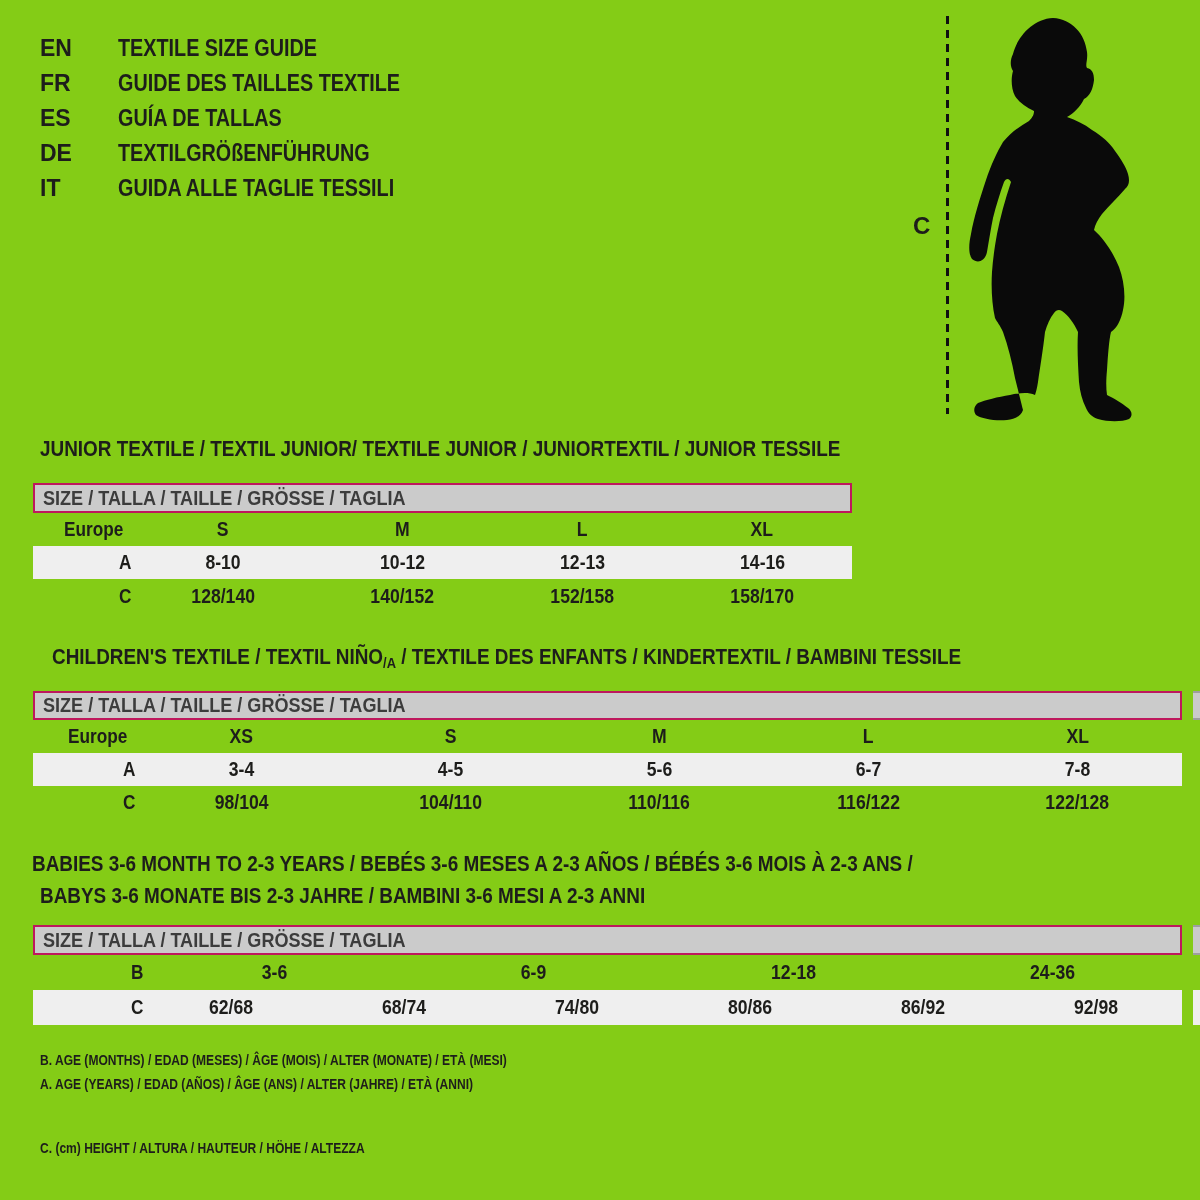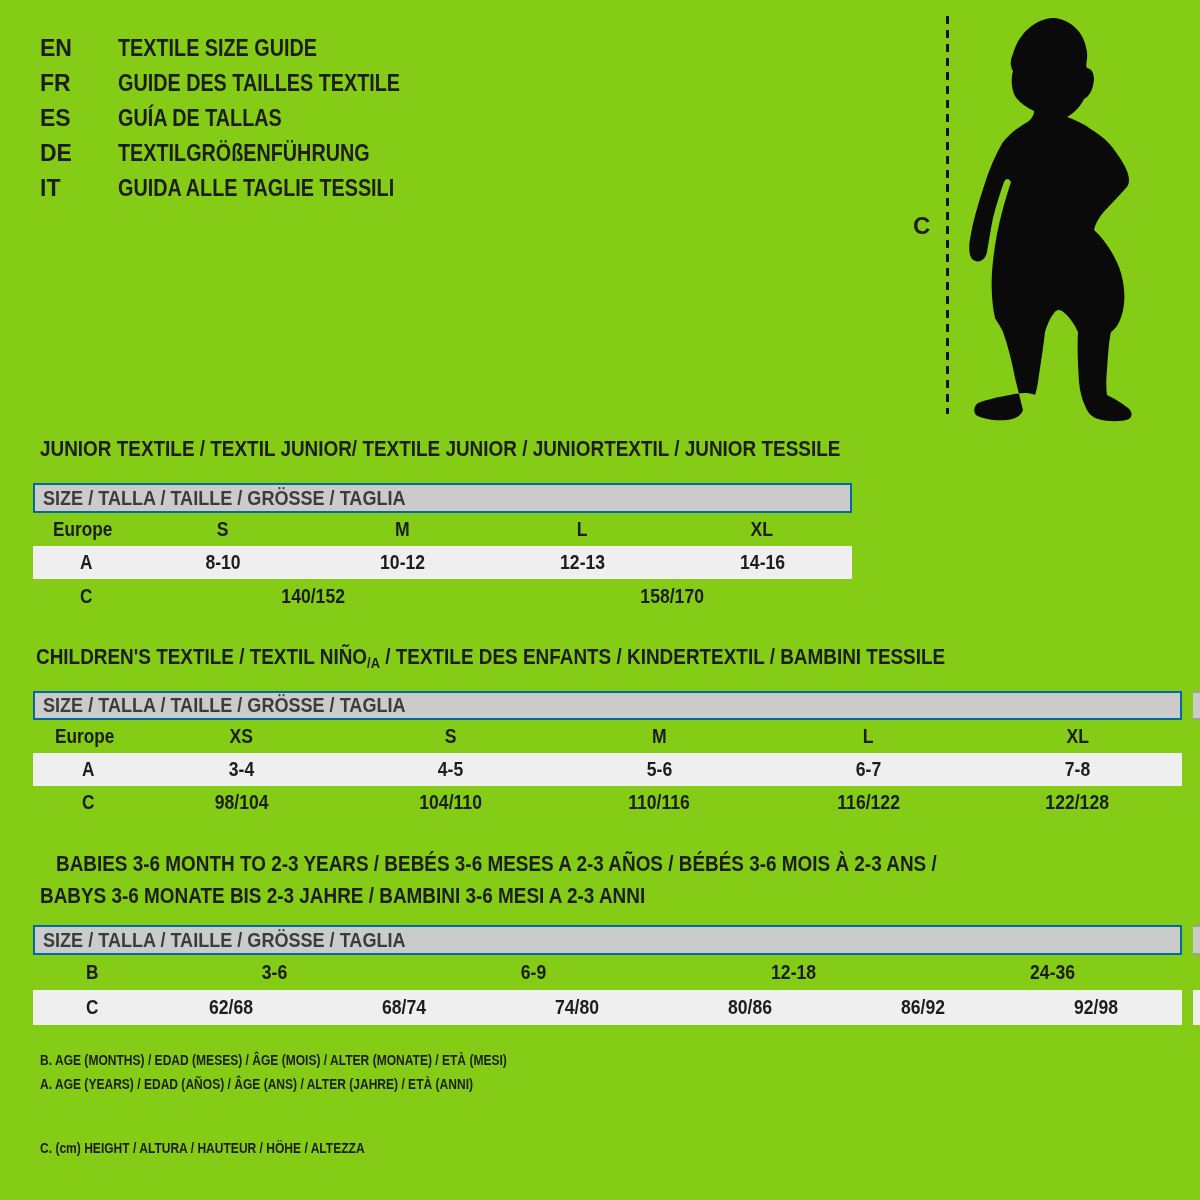--- a/index.html
+++ b/index.html
@@ -15,25 +15,25 @@
   
   .lang-row { display:flex; height:35px; line-height:35px; font-size:23px; font-weight:700; }
   .lang-code { width:78px; }
 
   
   .sec-title { font-size:22px; font-weight:700; line-height:26px; white-space:nowrap; }
   .sub { font-size:15px; position:relative; top:4px; }
 
   
   .bar {
-    position:absolute; background:#cbcbcb; border:2px solid #0369a1; box-sizing:border-box;
+    position:absolute; background:#cbcbcb; border:2px solid #be185d; box-sizing:border-box;
     font-size:21px; font-weight:700; color:#3c3c3c; padding-left:8px;
   }
   .trow { position:absolute; display:flex; font-weight:700; font-size:20px; }
-  .trow .lbl { text-align:center; padding-left:8px; box-sizing:border-box; }
+  .trow .lbl { text-align:right; padding-left:8px; box-sizing:border-box; }
   .trow .cell { flex:1; text-align:center; }
   .shaded { background:#efefef; }
   .sliver { position:absolute; }
 
   
   #dash-line {
     position:absolute; left:946px; top:16px; width:3px; height:398px;
     background:repeating-linear-gradient(to bottom, #111 0px, #111 8px, transparent 8px, transparent 14px);
   }
   #fig-c { position:absolute; left:913px; top:212px; font-size:24px; font-weight:700; }
@@ -102,25 +102,27 @@
   </div>
   <div class="trow shaded" style="left:33px; top:546px; width:819px; height:33px; line-height:33px;">
     <span class="lbl" style="width:100px;"><span class="cond-l">A</span></span>
     <span class="cell"><span class="cond-c">8-10</span></span>
     <span class="cell"><span class="cond-c">10-12</span></span>
     <span class="cell"><span class="cond-c">12-13</span></span>
     <span class="cell"><span class="cond-c">14-16</span></span>
   </div>
   <div class="trow" style="left:33px; top:579px; width:819px; height:34px; line-height:34px;">
     <span class="lbl" style="width:100px;"><span class="cond-l">C</span></span>
+    <span class="cell"><span class="cond-c">128/140</span></span>
     <span class="cell"><span class="cond-c">140/152</span></span>
+    <span class="cell"><span class="cond-c">152/158</span></span>
     <span class="cell"><span class="cond-c">158/170</span></span>
   </div>
 
-  <div class="abs sec-title" style="left:36px; top:644px;">
+  <div class="abs sec-title" style="left:52px; top:644px;">
     <span class="cond-l"><span>CHILDREN'S TEXTILE / TEXTIL NIÑO</span><span class="sub">/A</span><span> / TEXTILE DES ENFANTS / KINDERTEXTIL / BAMBINI TESSILE</span></span>
   </div>
   <div class="bar" style="left:33px; top:691px; width:1149px; height:29px; line-height:24px;">
     <span class="cond-l">SIZE / TALLA / TAILLE / GRÖSSE / TAGLIA</span>
   </div>
   <div class="sliver" style="left:1193px; top:691px; width:7px; height:29px; background:#cbcbcb; border-top:2px solid #9e9e9e; border-bottom:2px solid #9e9e9e; box-sizing:border-box;"></div>
   <div class="trow" style="left:33px; top:720px; width:1149px; height:33px; line-height:33px;">
     <span class="lbl" style="width:104px;"><span class="cond-l">Europe</span></span>
     <span class="cell"><span class="cond-c">XS</span></span>
     <span class="cell"><span class="cond-c">S</span></span>
@@ -138,21 +140,21 @@
   </div>
   <div class="trow" style="left:33px; top:786px; width:1149px; height:32px; line-height:32px;">
     <span class="lbl" style="width:104px;"><span class="cond-l">C</span></span>
     <span class="cell"><span class="cond-c">98/104</span></span>
     <span class="cell"><span class="cond-c">104/110</span></span>
     <span class="cell"><span class="cond-c">110/116</span></span>
     <span class="cell"><span class="cond-c">116/122</span></span>
     <span class="cell"><span class="cond-c">122/128</span></span>
   </div>
 
-  <div class="abs sec-title" style="left:56px; top:851px;">
+  <div class="abs sec-title" style="left:32px; top:851px;">
     <span class="cond-l">BABIES 3-6 MONTH TO 2-3 YEARS / BEBÉS 3-6 MESES A 2-3 AÑOS / BÉBÉS 3-6 MOIS À 2-3 ANS /</span>
   </div>
   <div class="abs sec-title" style="left:40px; top:883px;">
     <span class="cond-l">BABYS 3-6 MONATE BIS 2-3 JAHRE / BAMBINI 3-6 MESI A 2-3 ANNI</span>
   </div>
   <div class="bar" style="left:33px; top:925px; width:1149px; height:30px; line-height:25px;">
     <span class="cond-l">SIZE / TALLA / TAILLE / GRÖSSE / TAGLIA</span>
   </div>
   <div class="sliver" style="left:1193px; top:925px; width:7px; height:30px; background:#cbcbcb; border-top:2px solid #9e9e9e; border-bottom:2px solid #9e9e9e; box-sizing:border-box;"></div>
   <div class="trow" style="left:33px; top:955px; width:1149px; height:35px; line-height:35px;">

